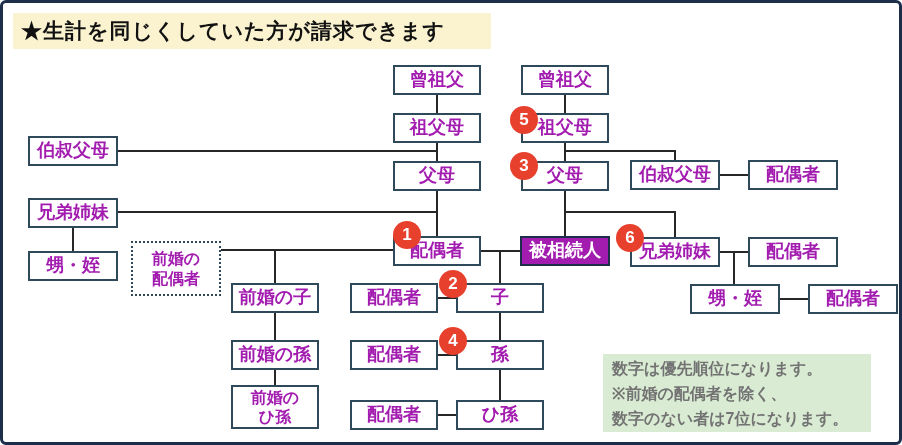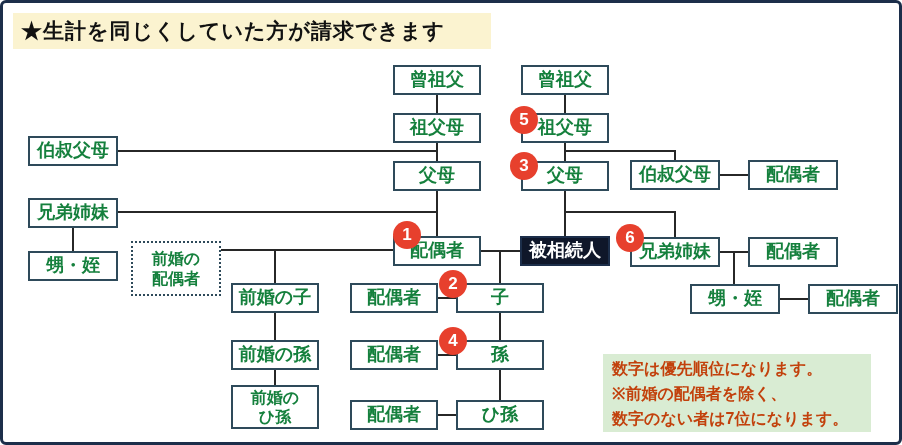--- a/index.html
+++ b/index.html
@@ -14,45 +14,45 @@
     font-family:"Liberation Sans", sans-serif;
   }
   #wires { position:absolute; left:0; top:0; width:902px; height:445px; z-index:1; }
   #wires line, #wires polyline { stroke:#272727; stroke-width:2; fill:none; }
   .node {
     position:absolute; z-index:2;
     display:flex; align-items:center; justify-content:center;
     box-sizing:border-box;
     background:#ffffff;
     border:2px solid #2e4a5a;
-    color:#15803d;
+    color:#a21caf;
     font-weight:bold; font-size:18px; line-height:1.2;
     text-align:center; white-space:pre-line;
   }
-  .node.dark { background:#0f172a; border-color:#1c2e4a; color:#ffffff; }
+  .node.dark { background:#a21caf; border-color:#1c2e4a; color:#ffffff; }
   .node.dotted { border-style:dotted; font-size:16px; }
   .node.two-line { font-size:16px; }
   .badge {
     position:absolute; z-index:3;
     width:28px; height:28px; border-radius:50%;
     background:#e7402d; color:#ffffff;
     font-weight:bold; font-size:17px;
     display:flex; align-items:center; justify-content:center;
   }
   .title-banner {
     position:absolute; left:10px; top:10px; width:478px; height:36px; z-index:2;
     box-sizing:border-box; padding-left:8px;
     background:#fbf3d0; color:#111111;
     display:flex; align-items:center;
     font-weight:bold; font-size:21px; letter-spacing:1px;
   }
   .note-box {
     position:absolute; left:600px; top:351px; width:268px; height:78px; z-index:2;
     box-sizing:border-box; padding:2px 9px;
-    background:#d9ecd3; color:#c2410c;
+    background:#d9ecd3; color:#737373;
     display:flex; align-items:center;
     font-weight:bold; font-size:16px; line-height:25px;
     white-space:pre-line;
   }
 </style>
 </head>
 <body>
 
 <div id="frame">
 

